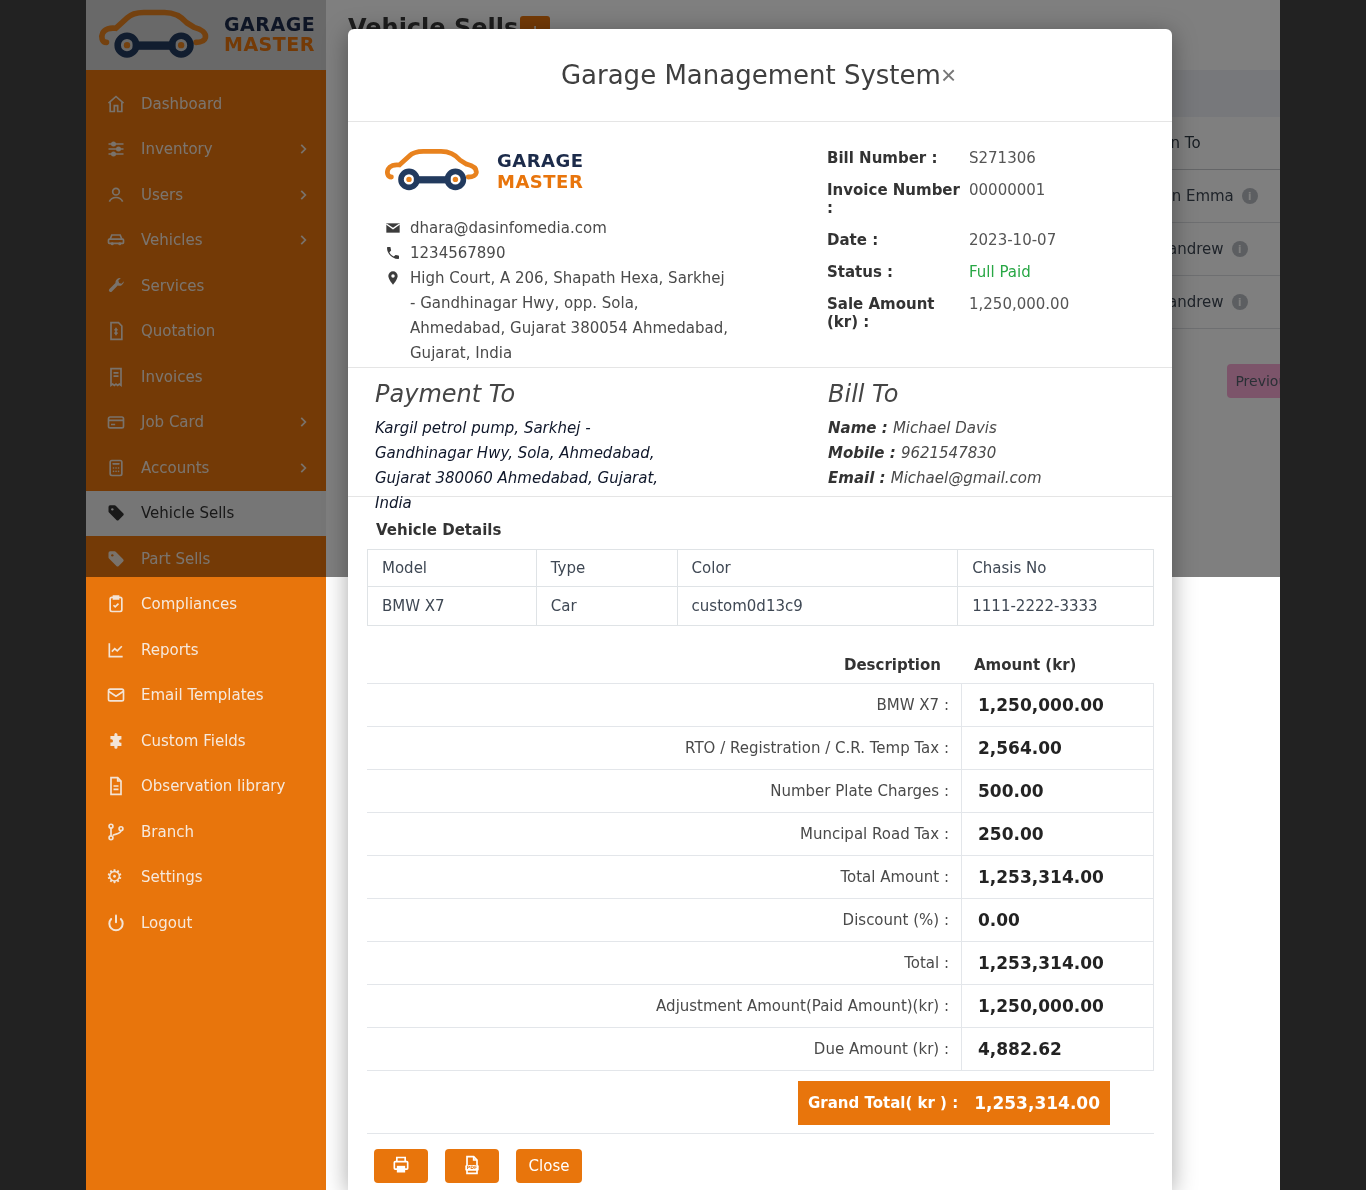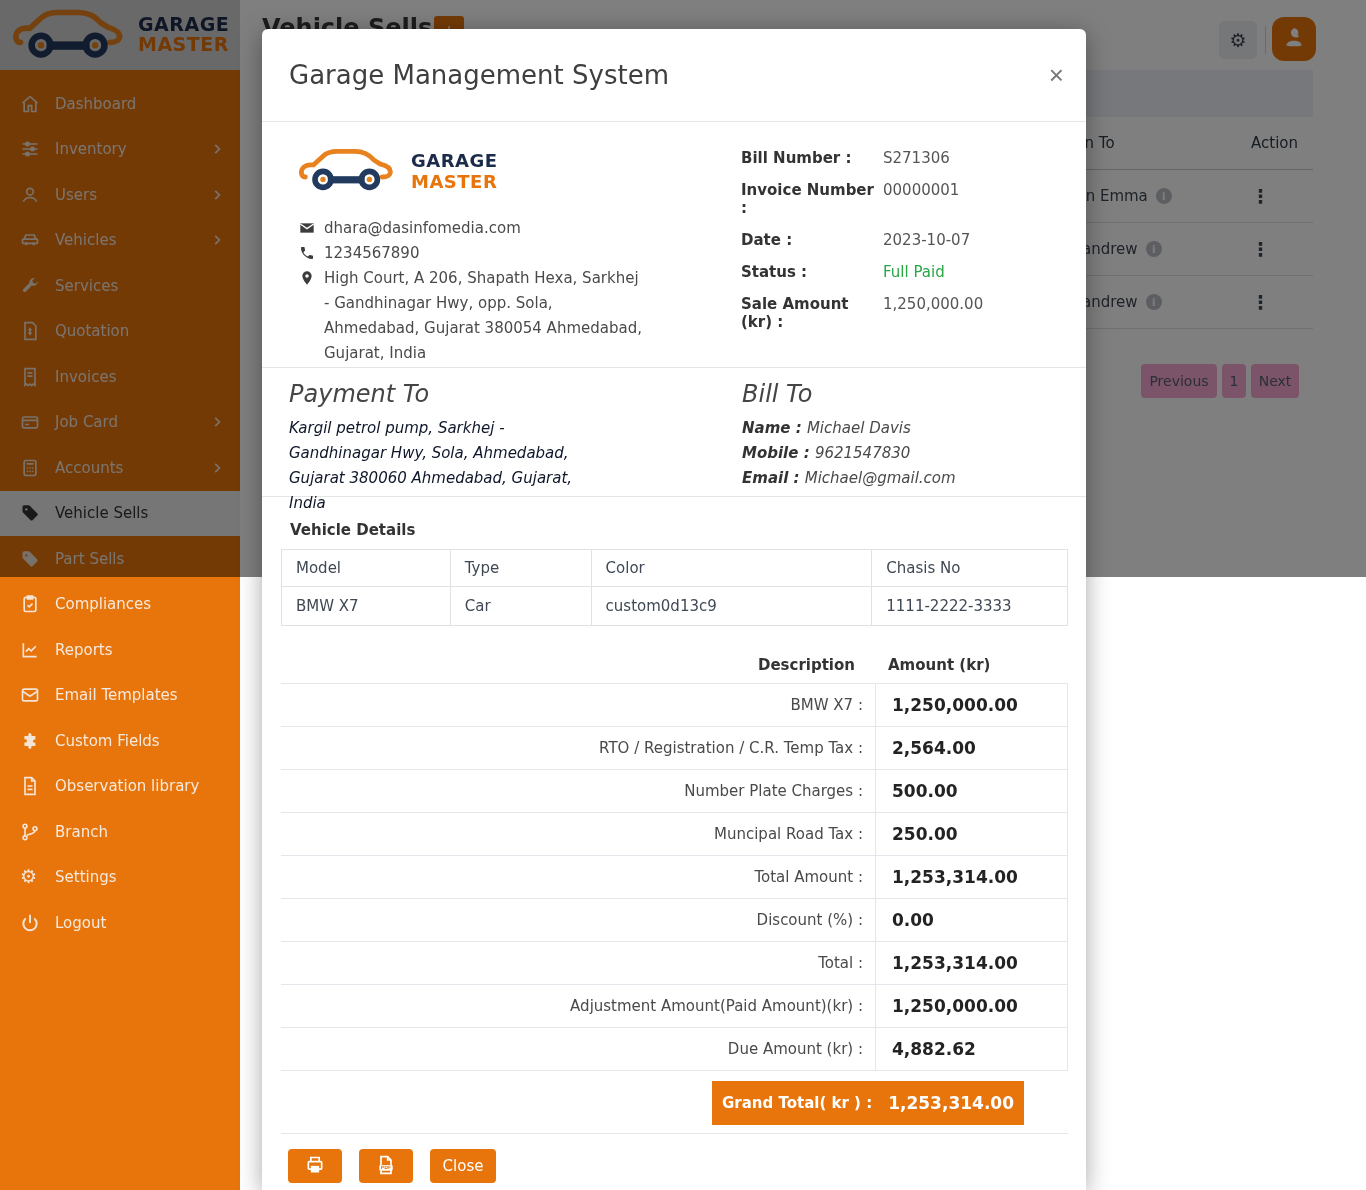--- a/index.html
+++ b/index.html
@@ -1,18 +1,18 @@
 <!DOCTYPE html>
 <html><head>
 <meta charset="utf-8">
 <style>
   * { margin:0; padding:0; box-sizing:border-box; }
   html,body { background:#222; }
   body { font-family:"DejaVu Sans","Liberation Sans",sans-serif; }
-  .screen { position:relative; width:1366px; height:1190px; overflow:hidden; background:#fff; margin:0 auto; }
+  .screen { position:relative; width:1194px; height:1190px; overflow:hidden; background:#fff; margin:0 auto; }
 
   
   .sidebar { position:absolute; left:0; top:0; width:240px; height:1190px; background:#e8750c; z-index:1; }
   .logo-area { height:70px; background:#d2d2d2; display:flex; align-items:center; padding:0 10px; gap:10px; }
   .brand-text { line-height:1.05; letter-spacing:.5px; }
   .brand-top { font-size:19px; font-weight:bold; color:#1c2b4a; }
   .brand-bottom { font-size:19px; font-weight:bold; color:#e8750c; }
   .nav { padding-top:11px; }
   .nav-item { height:45.5px; display:flex; align-items:center; padding:0 16px 0 20px; color:#f6e9dd; cursor:pointer; }
   .nav-item .ni-icon { width:20px; height:20px; margin-right:15px; flex:0 0 auto; color:#f3e4d6; }
@@ -41,21 +41,21 @@
   .dots { font-size:19px; font-weight:bold; color:#3f4854; cursor:pointer; letter-spacing:0; }
   .pagination { position:absolute; left:901px; top:364px; display:flex; gap:5px; }
   .pg-btn { height:34px; background:#f9a8d4; border:none; border-radius:4px; color:#55606c; font-size:14px; cursor:pointer; font-family:inherit; }
   .pg-prev { width:76px; } .pg-page { width:24px; } .pg-next { width:48px; }
 
   
   .backdrop { position:absolute; left:0; top:0; width:1366px; height:577px; background:rgba(0,0,0,0.5); z-index:5; }
 
   
   .modal { position:absolute; left:262px; top:29px; width:824px; height:1161px; background:#fff; border-radius:6px 6px 0 0; box-shadow:0 4px 24px rgba(0,0,0,.35); z-index:10; }
-  .modal-header { height:93px; display:flex; align-items:center; justify-content:space-between; padding:0 22px 0 27px; border-bottom:1px solid #e5e5e5; }
+  .modal-header { height:93px; display:flex; align-items:center; justify-content:center; padding:0 30px 0 27px; border-bottom:1px solid #e5e5e5; }
   .modal-title { font-size:26px; font-weight:normal; color:#3f3f3f; }
   .modal-close { border:none; background:none; font-size:26px; color:#777; cursor:pointer; line-height:1; }
 
   .m-top { display:flex; padding:22px 30px 0 37px; height:246px; border-bottom:1px solid #e5e5e5; }
   .m-top-left { width:442px; }
   .m-logo { display:flex; align-items:center; gap:16px; margin-bottom:18px; }
   .m-brand-top { font-size:18px; font-weight:bold; color:#1c2b4a; letter-spacing:.5px; }
   .m-brand-bottom { font-size:18px; font-weight:bold; color:#e8750c; letter-spacing:.5px; }
   .contact-row { display:flex; align-items:flex-start; gap:9px; font-size:15px; color:#4a4a4a; line-height:25px; }
   .contact-row .c-icon { width:16px; height:16px; margin-top:4px; color:#3c3c3c; flex:0 0 auto; }

